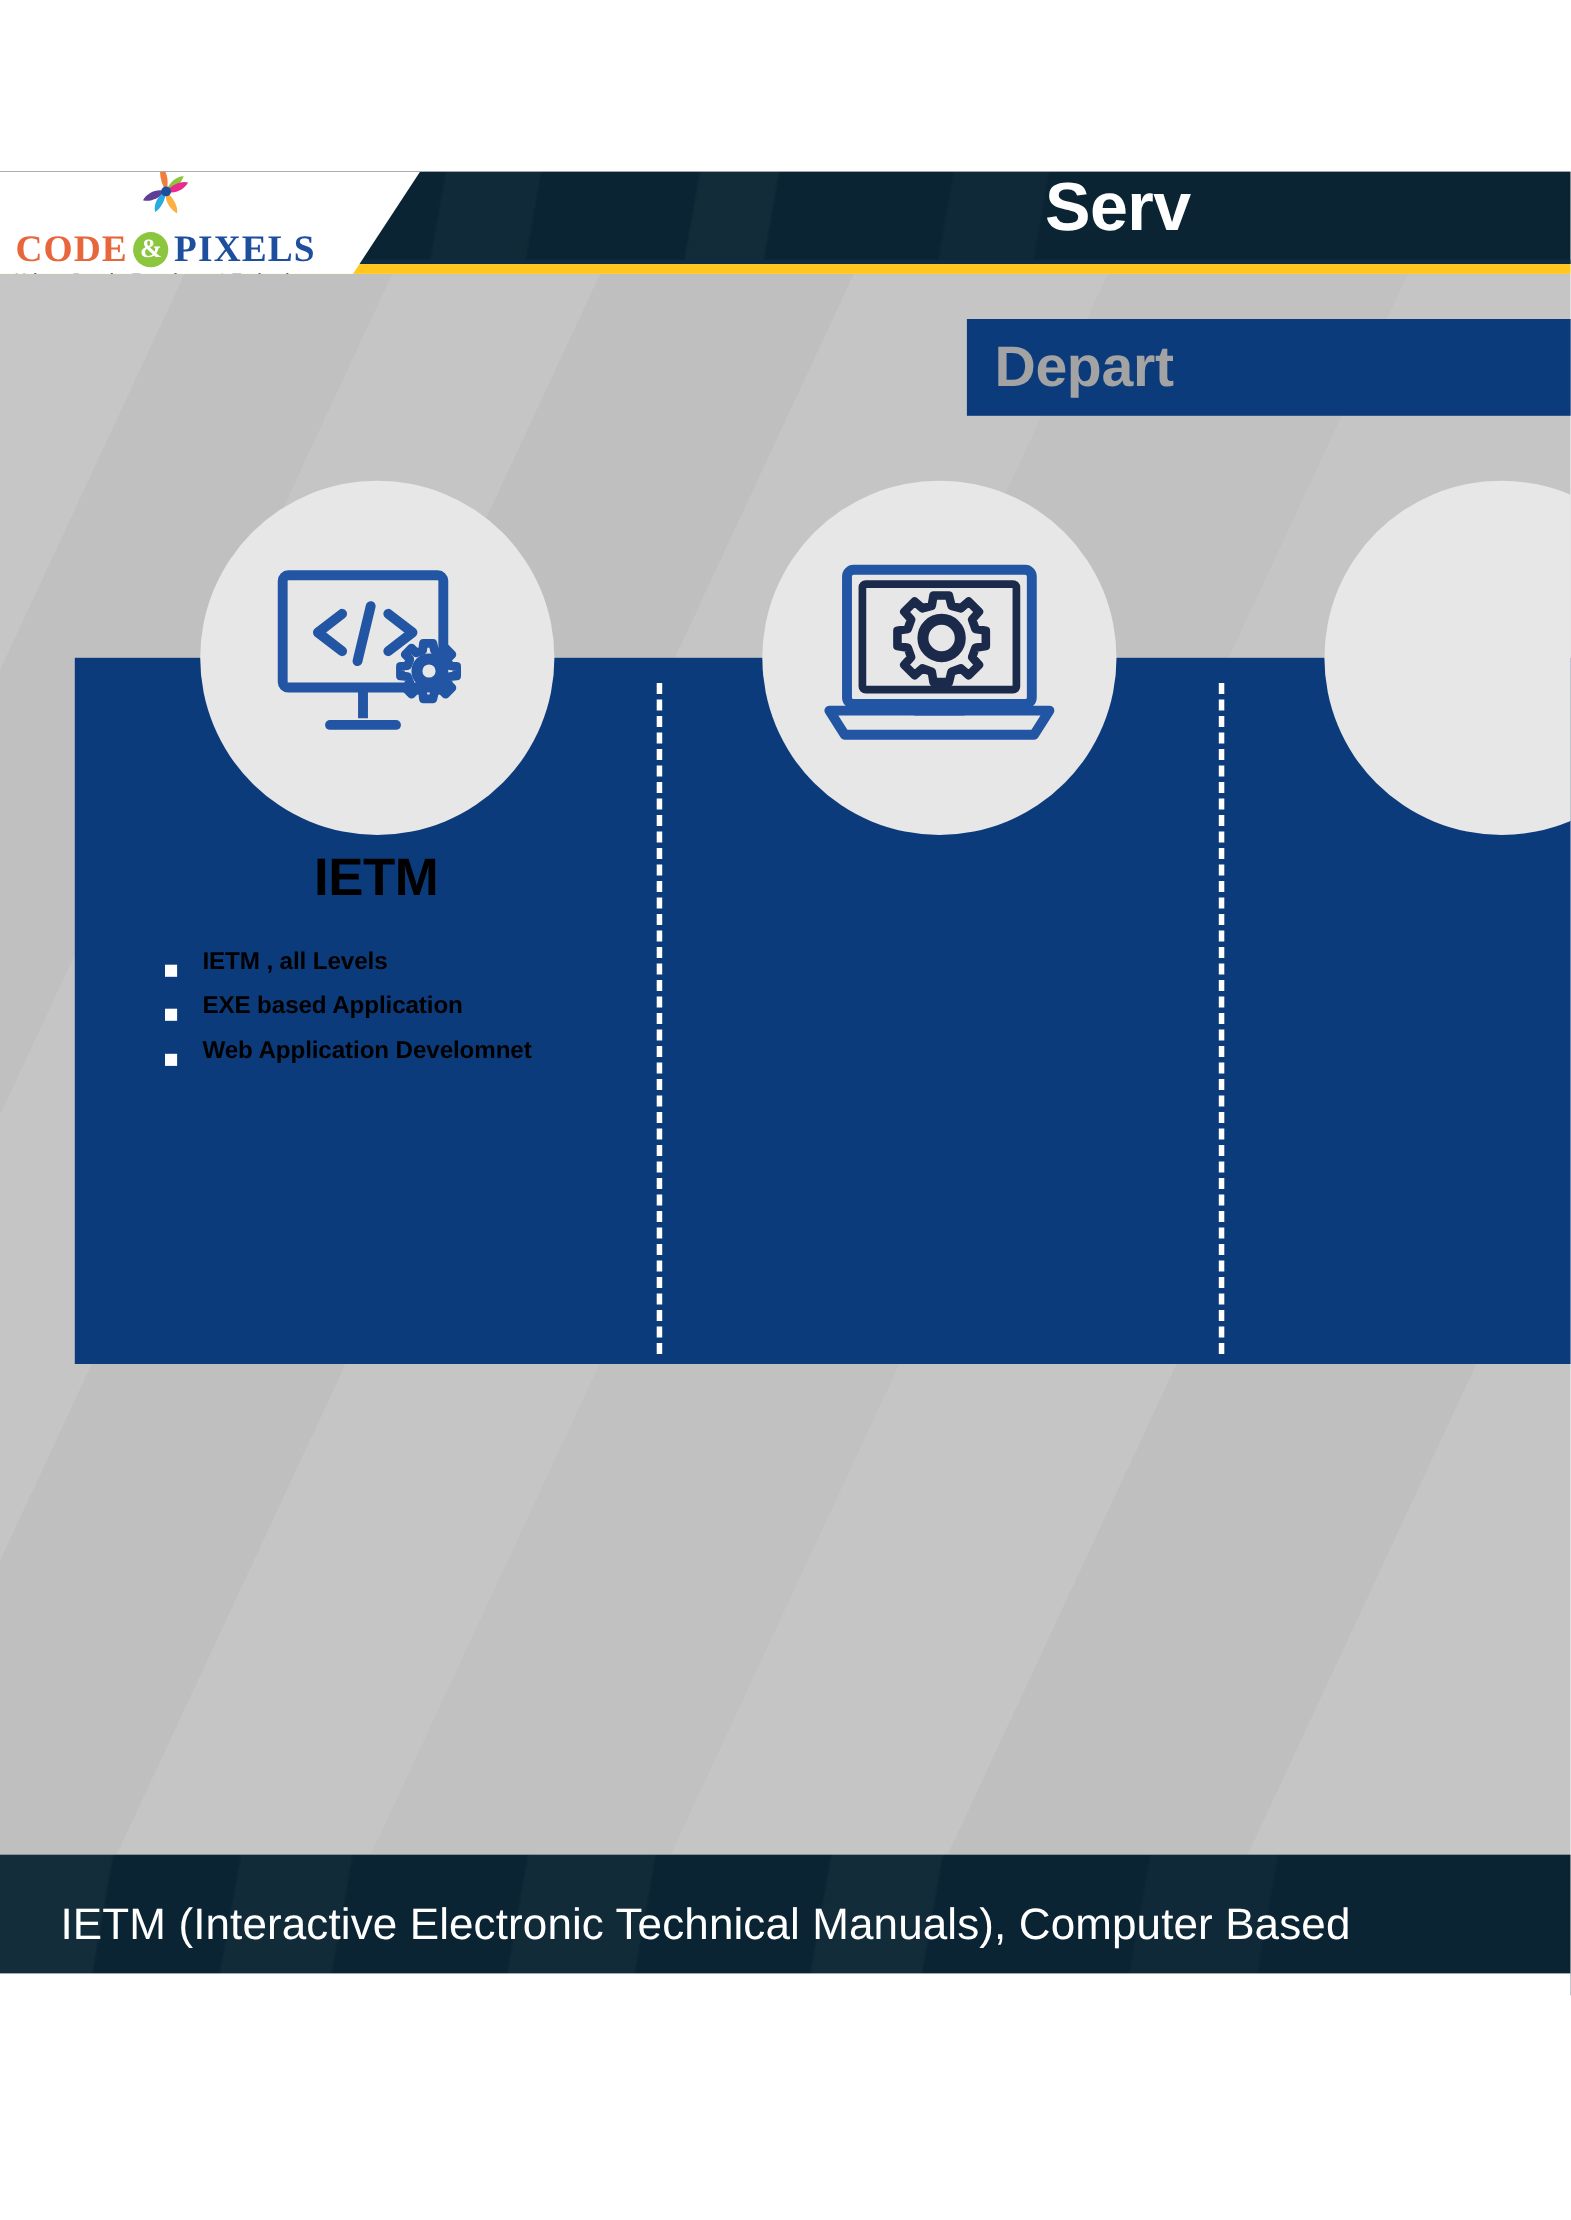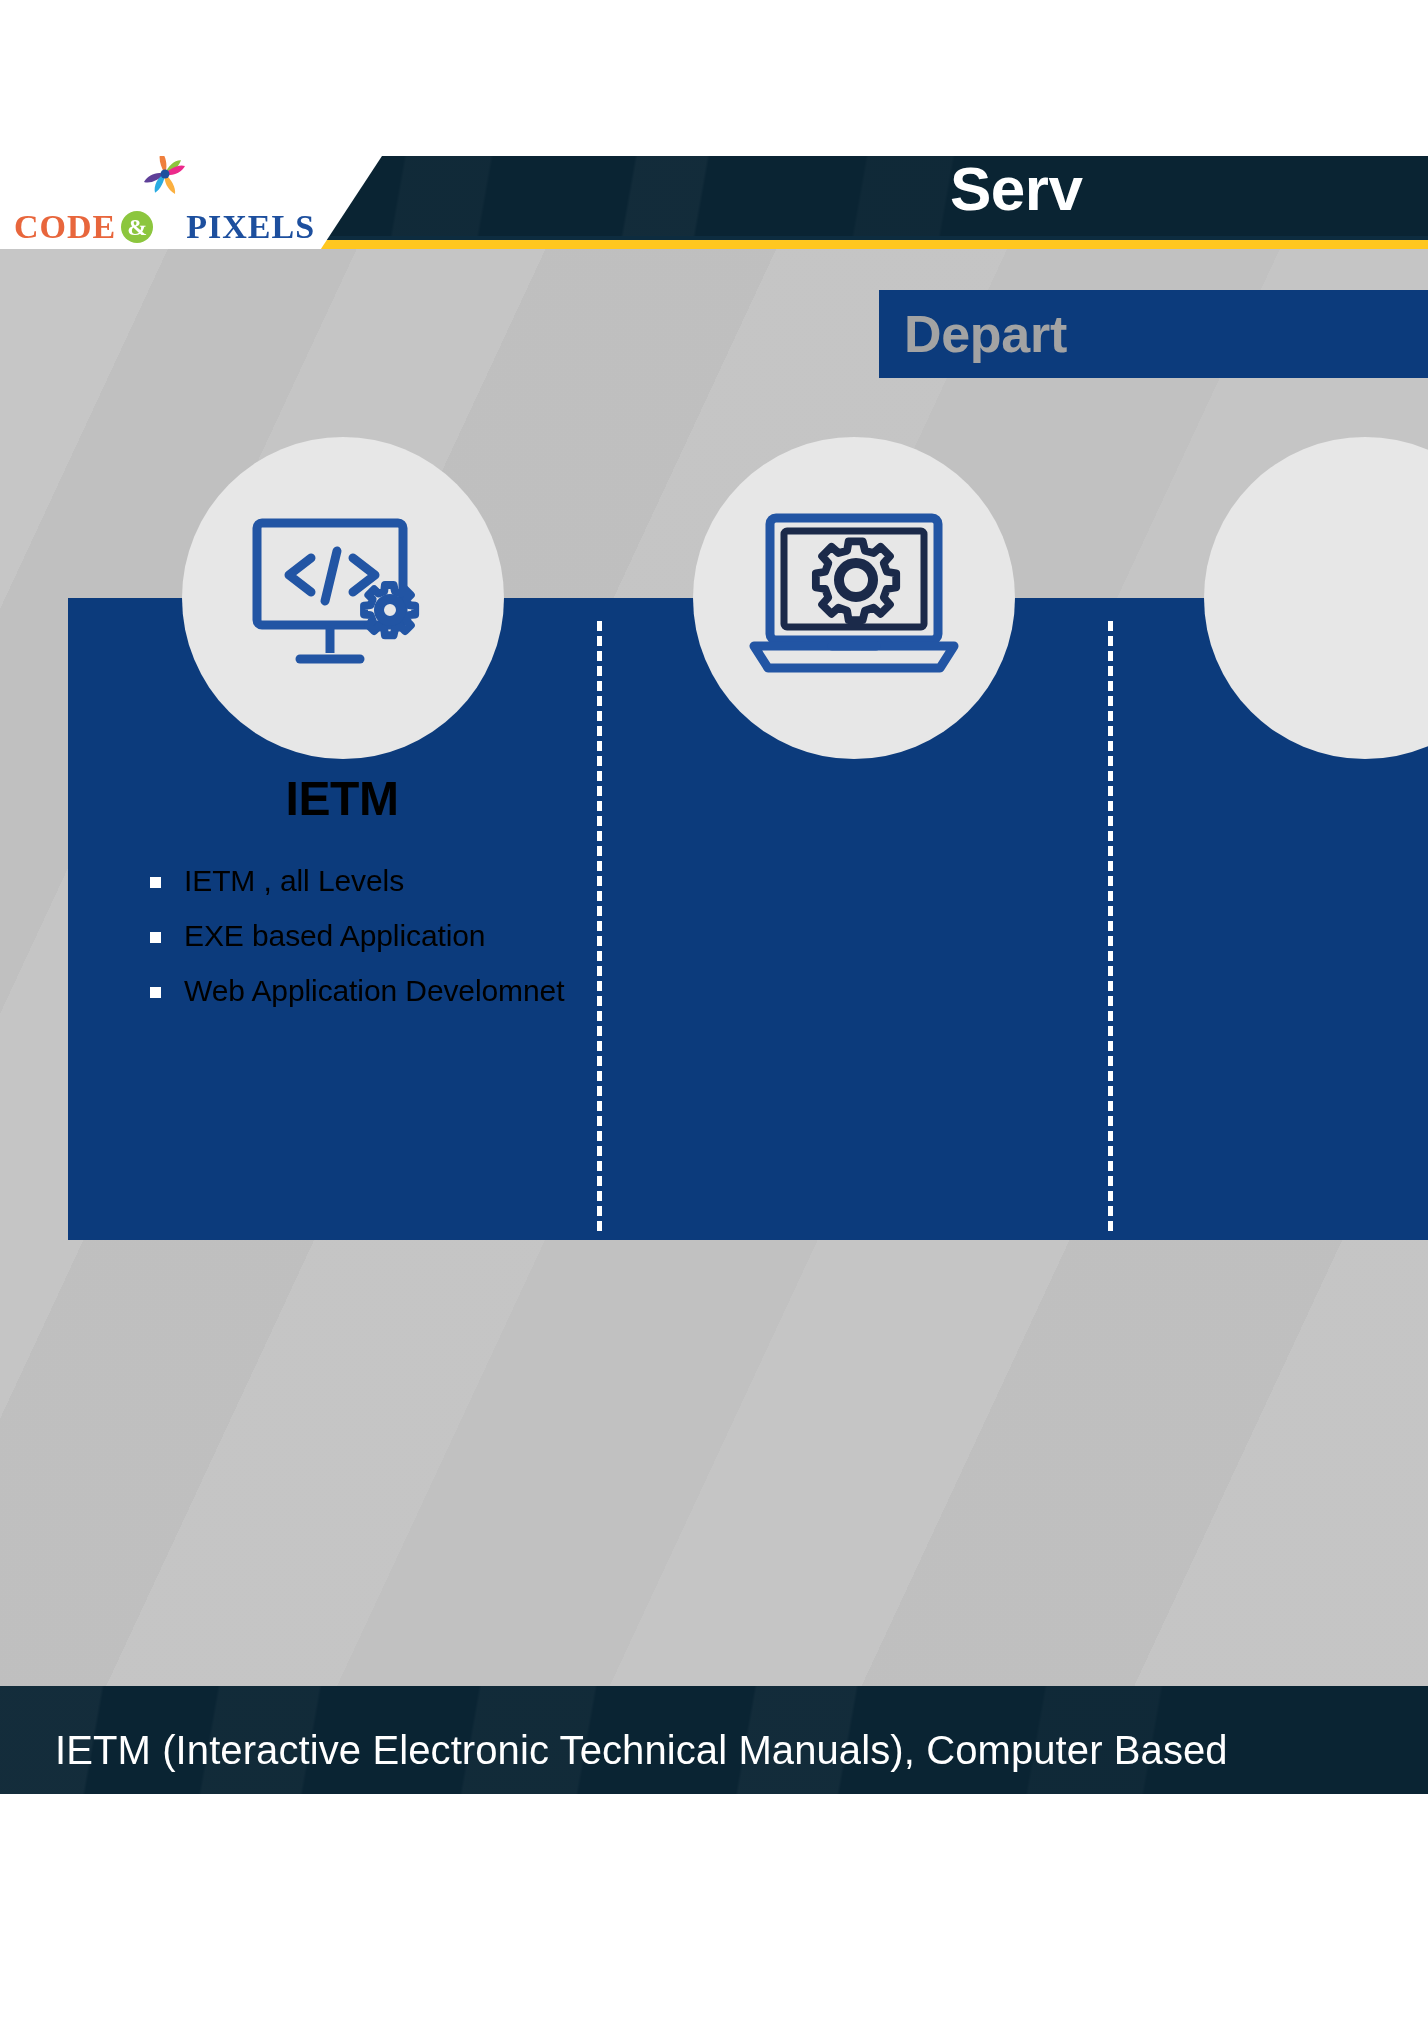--- a/index.html
+++ b/index.html
@@ -134,21 +134,20 @@
     font-size: 24px;
     font-weight: 700;
     margin: 0 2px;
   }
   .logo-pixels {
     font-family: "Liberation Serif", serif;
     font-size: 34px;
     font-weight: 700;
     color: #1d4f9e;
     letter-spacing: 1px;
-    margin-left: 28px;
   }
   .logo-tagline {
     margin-top: 3px;
     font-size: 13.5px;
     font-weight: 600;
     color: #1a3558;
     letter-spacing: 0.2px;
     text-align: center;
   }
 
@@ -263,22 +262,22 @@
     padding: 0 10px;
   }
 
   .bullets {
     list-style: none;
     margin: 0;
     padding: 0 6px 0 52px;
   }
   .bullets li {
     position: relative;
-    font-size: 30px;
-    font-weight: 400;
+    font-size: 22px;
+    font-weight: 700;
     line-height: 1.83;
     letter-spacing: -0.1px;
     padding-left: 40px;
   }
   .bullets li::before {
     content: "";
     position: absolute;
     left: 6px;
     top: 23px;
     width: 11px;

